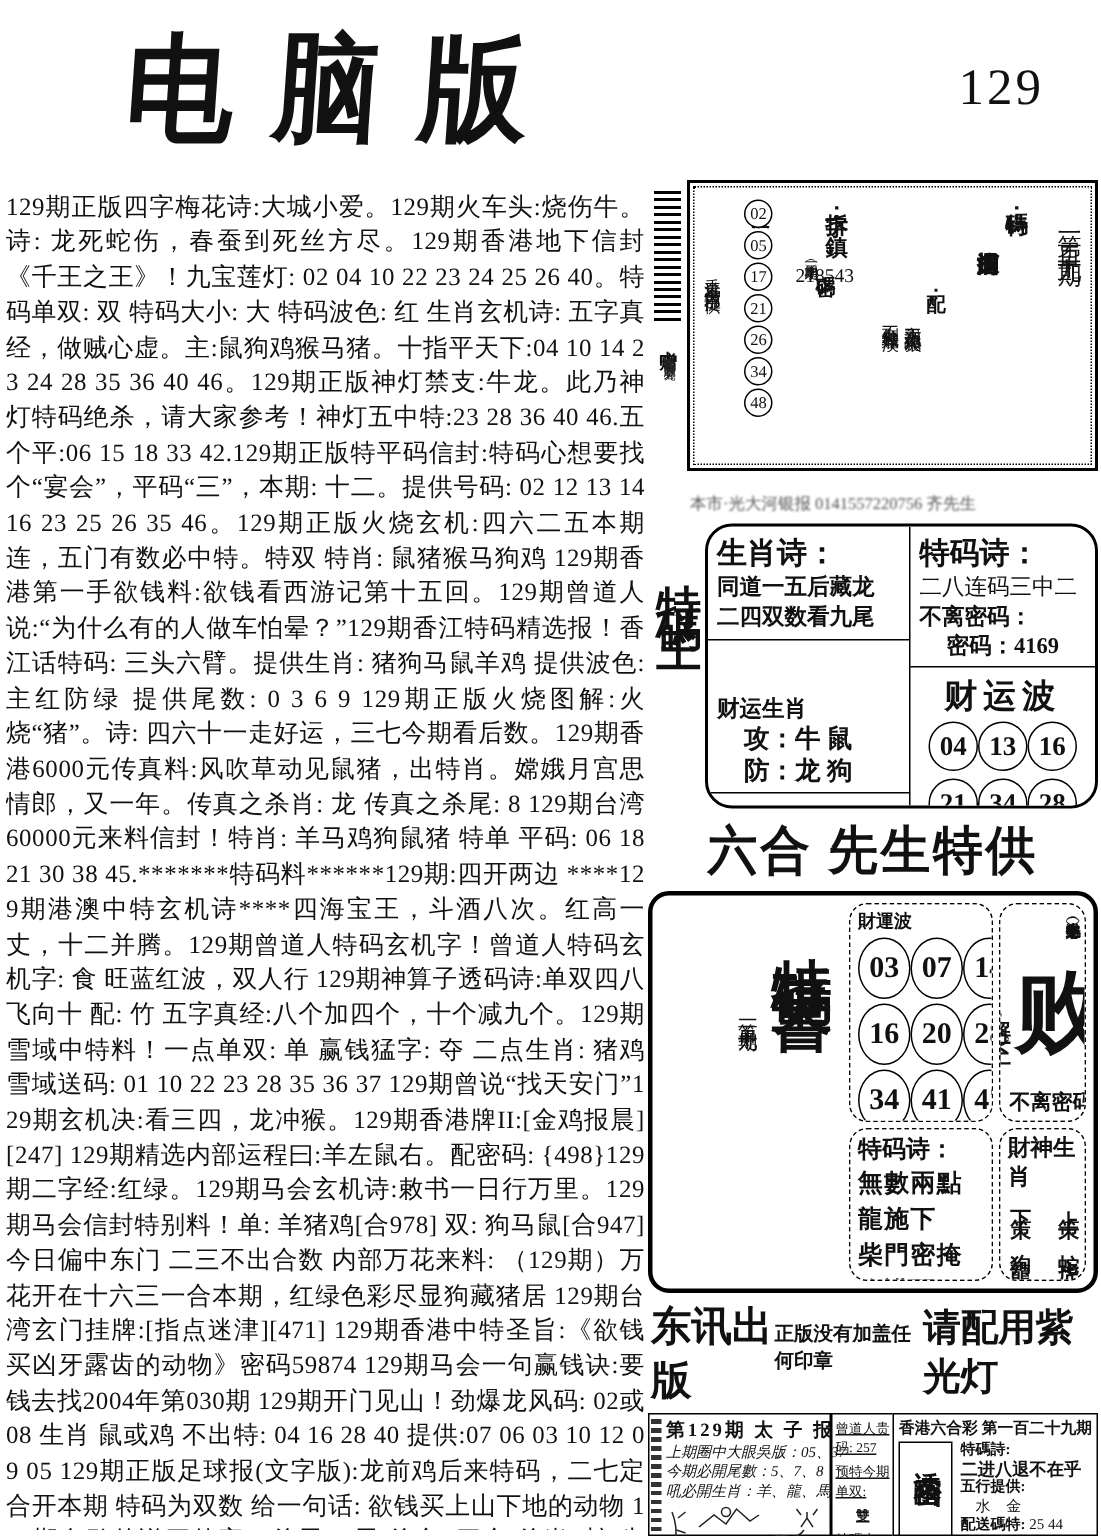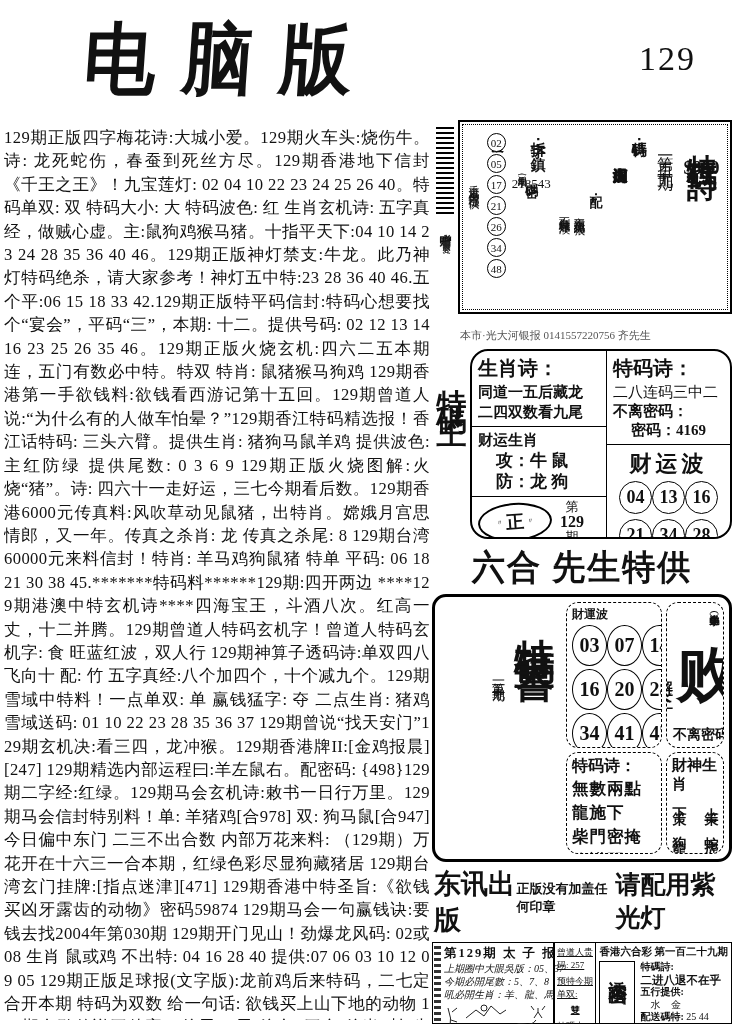--- a/index.html
+++ b/index.html
@@ -47,21 +47,21 @@
   .chaizi-num{font-size:13px;margin-top:2px;}
   .cyb-col{display:flex;flex-direction:column;align-items:flex-end;}
   .cyb-label{font-size:12px;font-weight:bold;margin-bottom:2px;}
   .provider{font-size:11px;margin-top:46px;letter-spacing:2px;}
   .fine-print{font-size:11px;color:#555;filter:blur(.6px);margin:2px 0 2px 28px;white-space:nowrap;overflow:hidden;}
   
   .king-wrap{display:flex;height:190px;margin-top:4px;}
   .king-side{width:38px;display:flex;justify-content:center;}
   .king-side .v{font-size:30px;font-weight:bold;letter-spacing:16px;margin-top:16px;}
   .king-box{flex:1;border:2px solid #000;border-radius:18px;display:flex;overflow:hidden;}
-  .king-left{width:53%;border-right:1.5px solid #000;display:flex;flex-direction:column;}
+  .king-left{width:53%;border-right:1.5px solid #000;display:flex;flex-direction:column;gap:32px;}
   .kcell{padding:4px 6px;}
   .kcell.b{border-bottom:1.5px solid #000;}
   .k-title{font-size:20px;font-weight:bold;}
   .k-poem{font-size:15px;font-weight:bold;line-height:20px;}
   .k-cs-title{font-size:15px;font-weight:bold;}
   .k-cs-line{font-size:17px;font-weight:bold;margin-left:18px;line-height:21px;}
   .stamp-row{display:flex;align-items:center;gap:8px;padding:2px 6px;}
   .stamp{width:70px;height:34px;border:2px solid #000;border-radius:50%;display:flex;
          align-items:center;justify-content:center;gap:3px;transform:rotate(-4deg);}
   .stamp .zh{font-size:18px;font-weight:bold;}
@@ -137,24 +137,20 @@
 
   <div class="right-col">
 
     <section class="ad-wrap">
       <div class="ad-side">
         <div class="barcode"></div>
         <div class="v gift">赠中</div>
         <div class="v copyright">版權所有翻版必究</div>
       </div>
       <div class="ad-box">
-        <div style="display:flex;flex-direction:column;align-items:center;">
-          <span class="v ad-title">特碼詩</span>
-          <span class="ad-price">$880</span>
-        </div>
         <span class="v ad-issue">第一百二十九期</span>
         <div style="display:flex;flex-direction:row-reverse;">
           <span class="v ad-tema-label">特碼：</span>
           <span class="v ad-tema">力拔山河洞洞通</span>
         </div>
         <div class="pei-col">
           <span class="v pei-label">配：</span>
           <span class="v pei-line">六親不認如虎狼</span>
           <span class="v pei-line">不到長城非好漢</span>
         </div>

